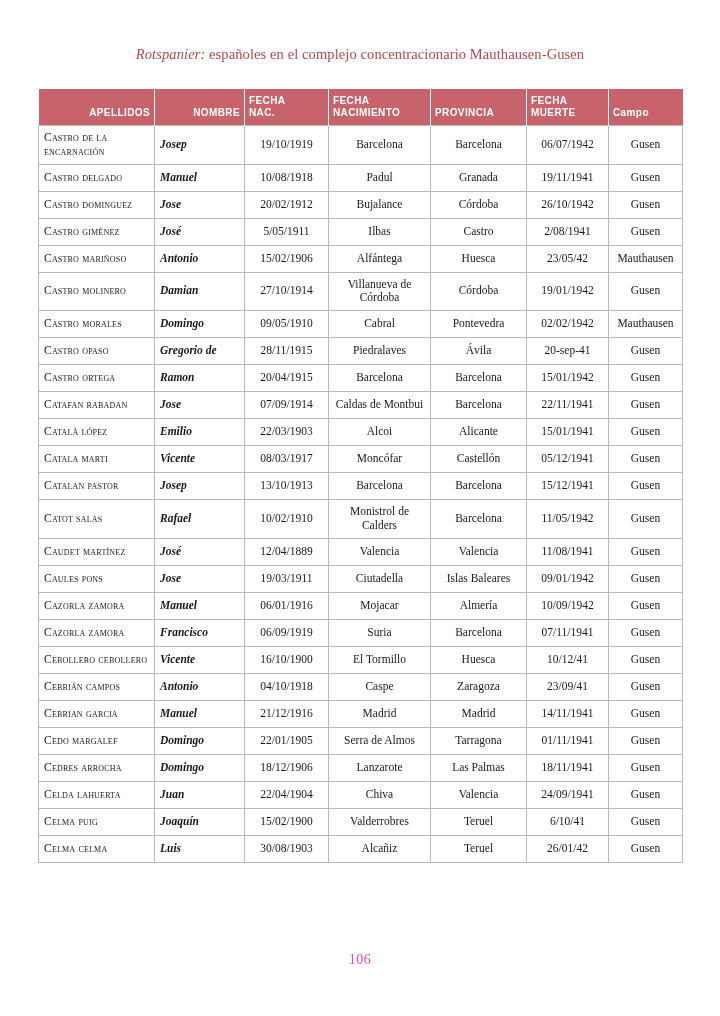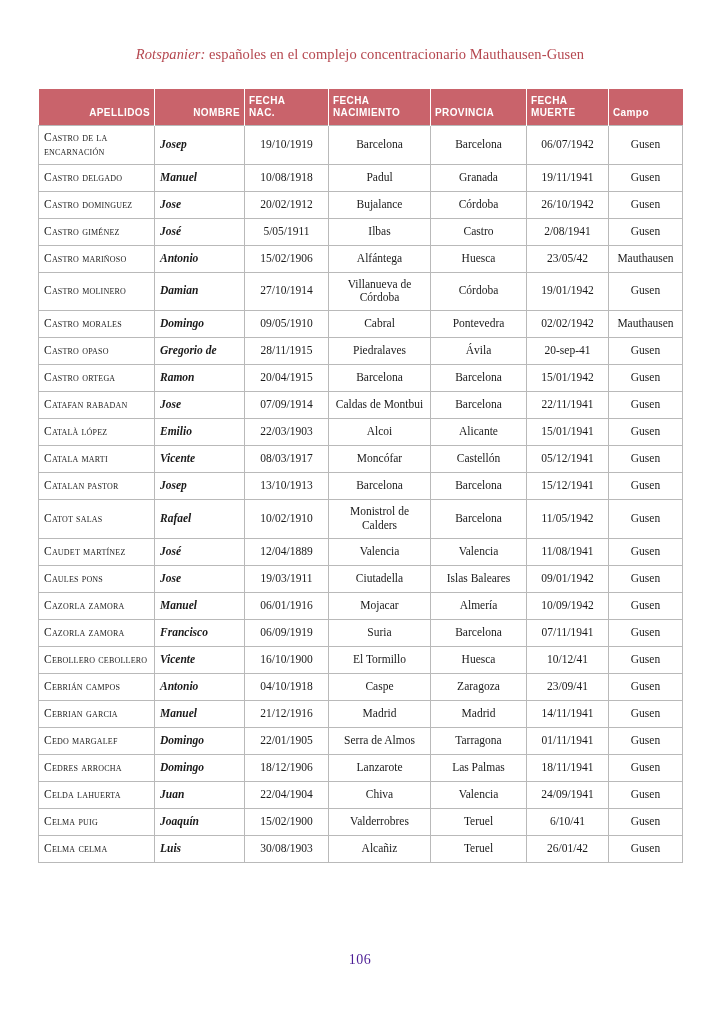--- a/index.html
+++ b/index.html
@@ -94,21 +94,21 @@
   col.w-lugar     { width: 102px; }
   col.w-prov      { width: 96px; }
   col.w-fmuerte   { width: 82px; }
   col.w-campo     { width: 74px; }
   .page-number {
     position: absolute;
     left: 0;
     right: 0;
     bottom: 48px;
     text-align: center;
-    color: #4c1d95;
+    color: #ec4899;
     font-size: 14px;
     font-variant: small-caps;
     letter-spacing: 0.5px;
   }
 </style>
 </head>
 <body>
 
 <div class="page">
 

